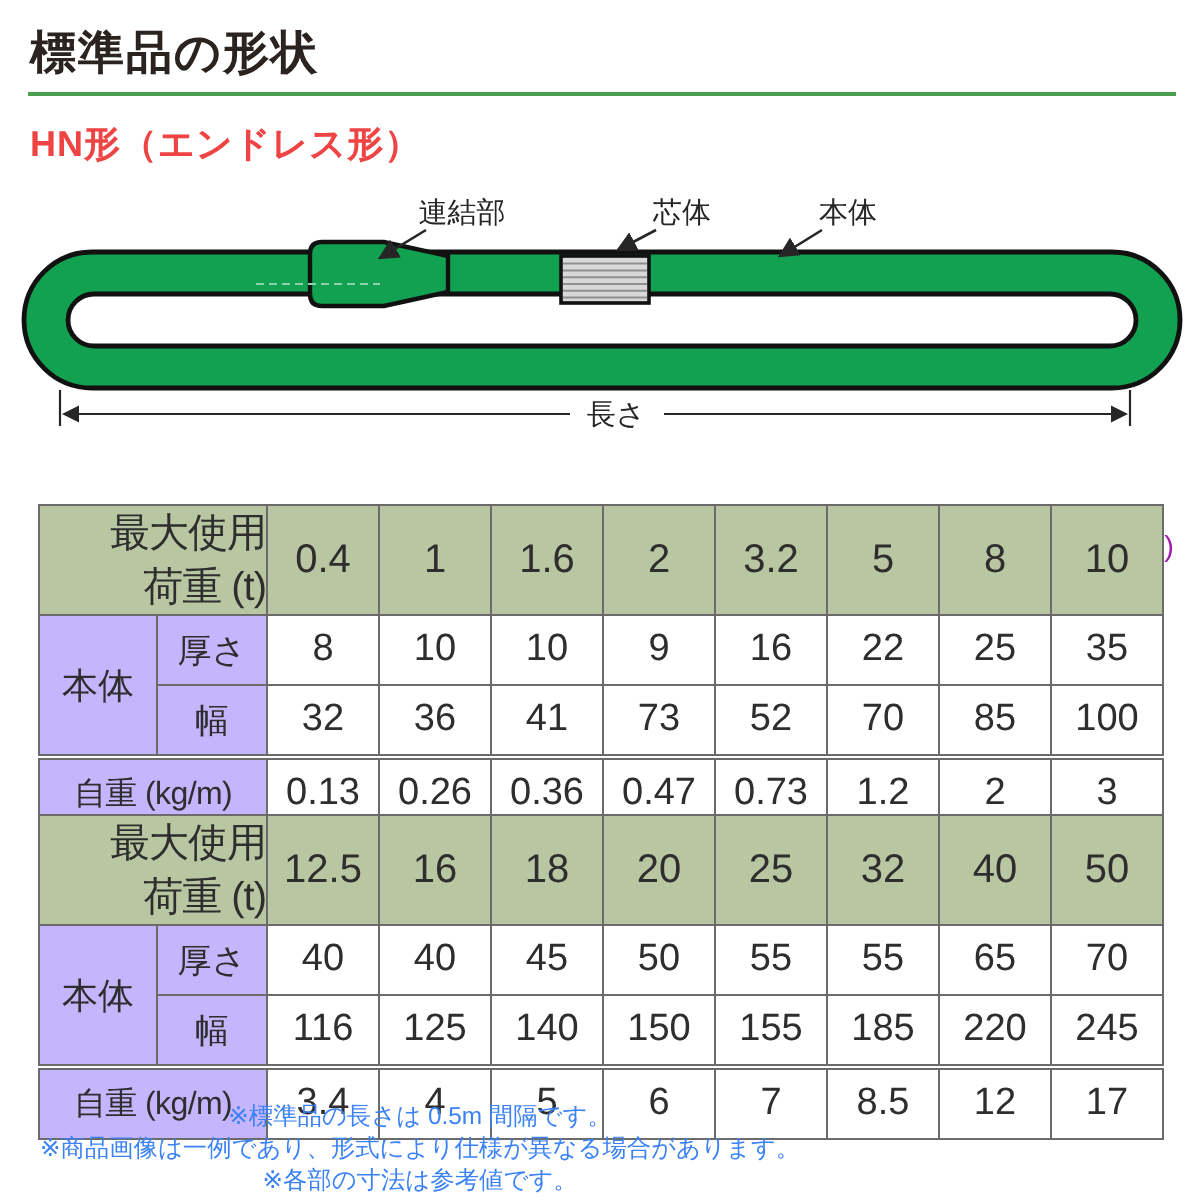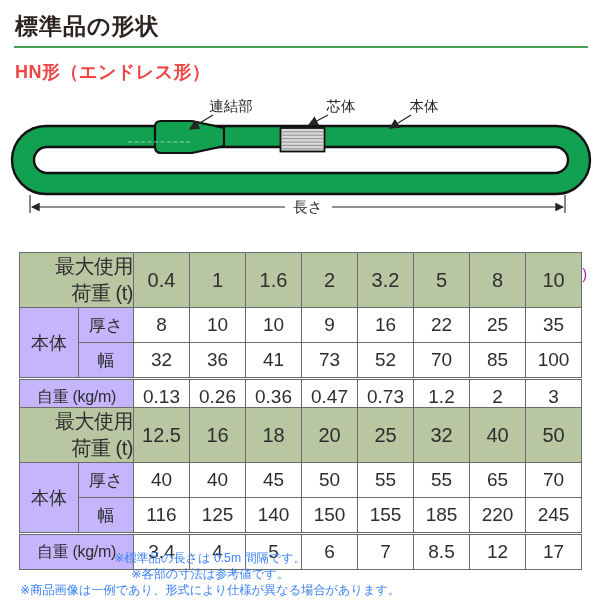--- a/index.html
+++ b/index.html
@@ -206,17 +206,17 @@
           <td>7</td>
           <td>8.5</td>
           <td>12</td>
           <td>17</td>
         </tr>
   </tbody>
     </table>
 
   <div class="notes">
     <div>※標準品の長さは 0.5m 間隔です。</div>
+    <div>※商品画像は一例であり、形式により仕様が異なる場合があります。</div>
     <div>※各部の寸法は参考値です。</div>
-    <div>※商品画像は一例であり、形式により仕様が異なる場合があります。</div>
   </div>
 
 </div>
 
 </body></html>

